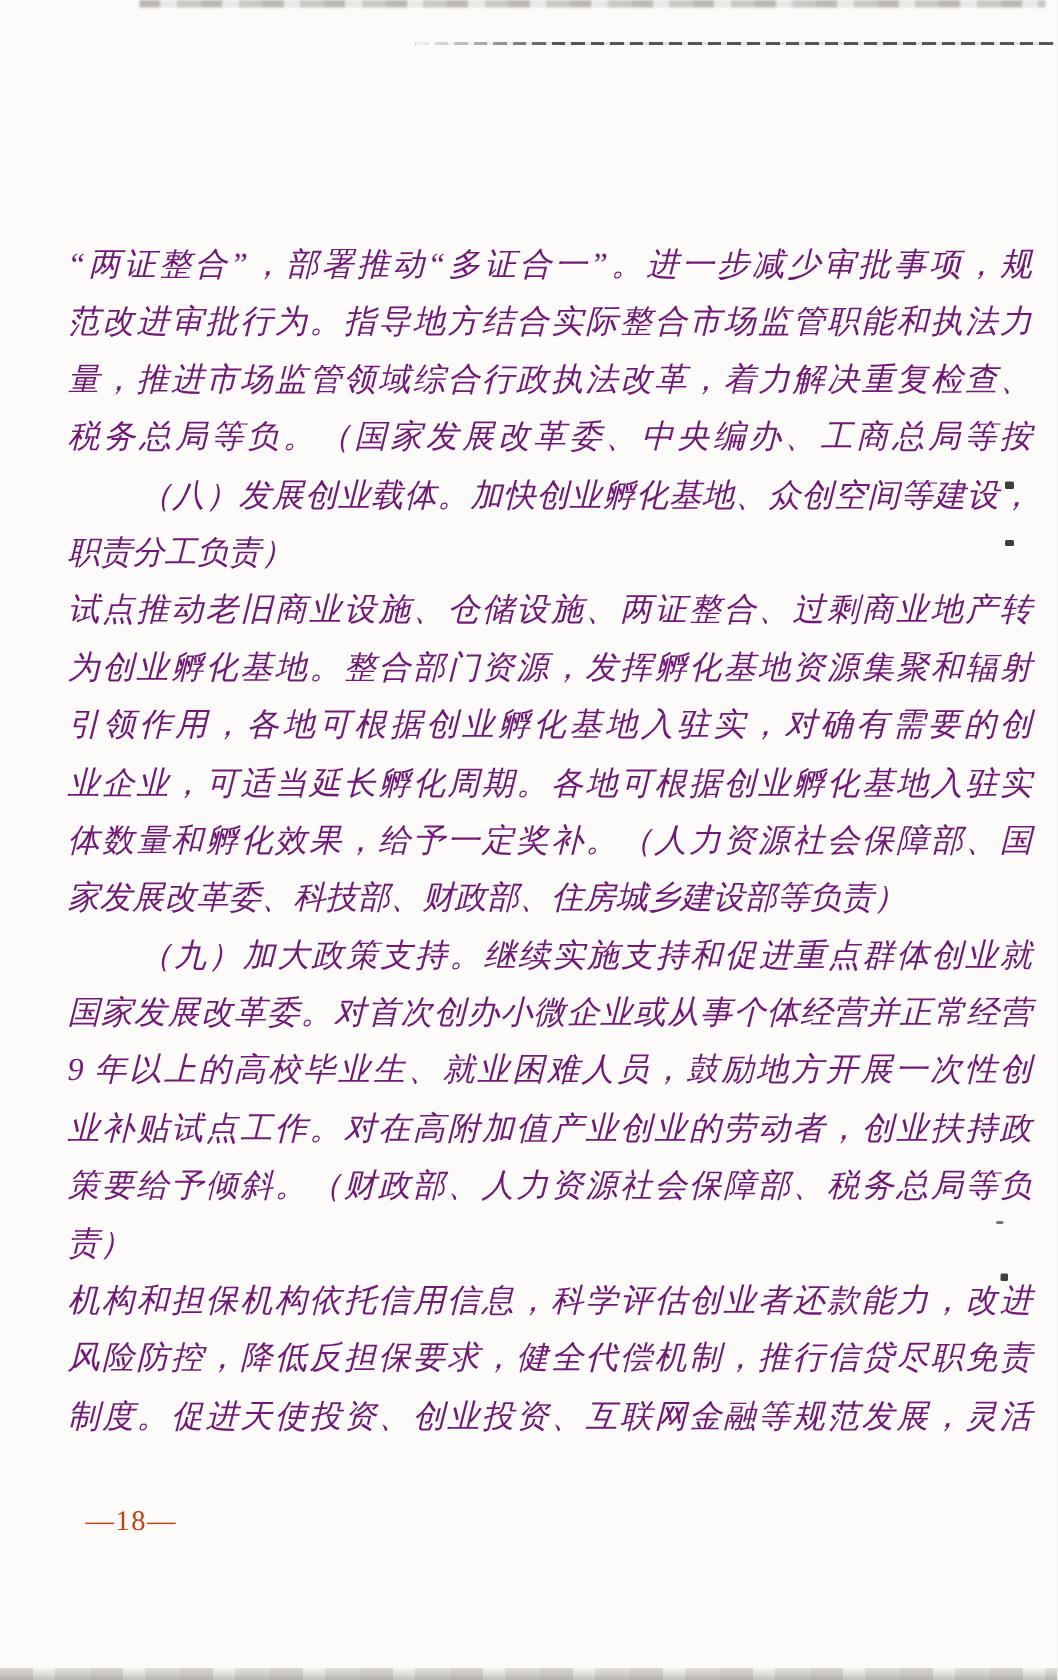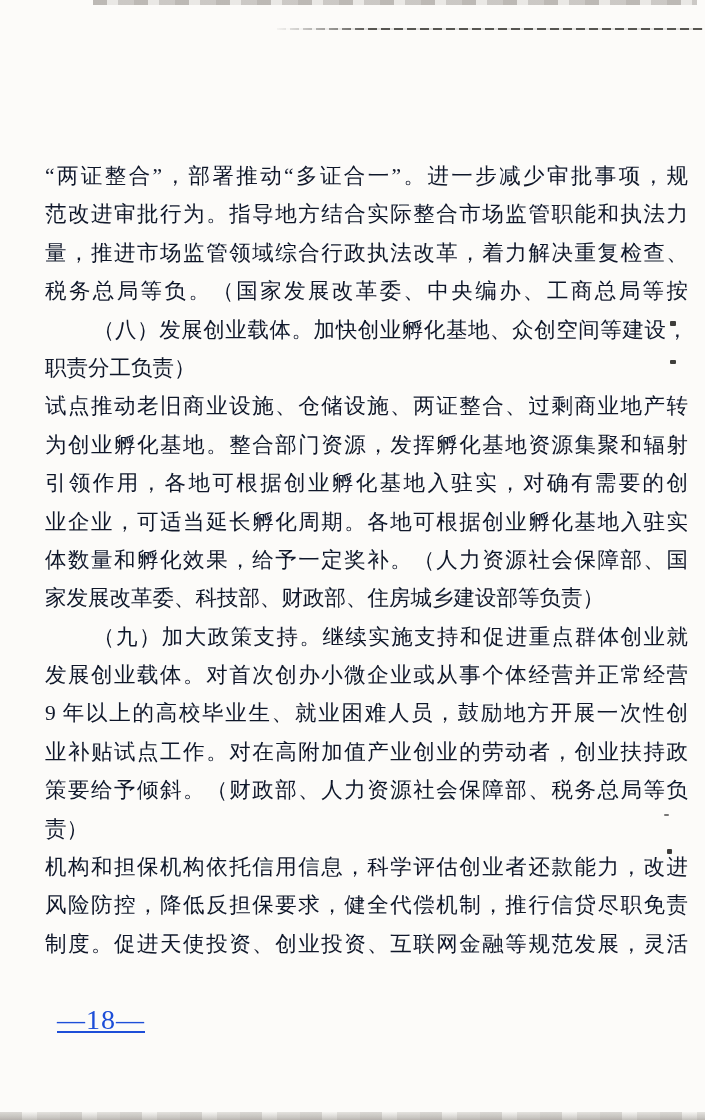--- a/index.html
+++ b/index.html
@@ -16,42 +16,42 @@
   .lines {
     position: absolute;
     left: 45px;
     top: 157px;
     width: 643px;
   }
   .line {
     height: 38.4px;
     line-height: 38.4px;
     font-size: 21.5px;
-    color: #0f172a;
+    color: #701a75;
     text-align: justify;
     text-align-last: justify;
+    font-style: italic;
     -moz-text-align-last: justify;
   }
   .line.short {
     text-align-last: left;
     -moz-text-align-last: left;
   }
   .line.indent {
     padding-left: 48px;
   }
 
   
   .page-number {
     position: absolute;
     left: 57px;
     top: 1004px;
-    font-size: 28px;
+    font-size: 19px;
     letter-spacing: 1px;
-    color: #1d4ed8;
-    text-decoration: underline;
+    color: #c2410c;
   }
 
   
   .scan-band-top {
     position: absolute;
     top: 0; left: 93px;
     width: 604px; height: 5px;
     background: repeating-linear-gradient(90deg,
       rgba(125,120,114,.50) 0 14px,
       rgba(125,120,114,.14) 14px 25px,
@@ -107,21 +107,21 @@
     <div class="line">税务总局等负。（国家发展改革委、中央编办、工商总局等按</div>
     <div class="line indent">（八）发展创业载体。加快创业孵化基地、众创空间等建设，</div>
     <div class="line short">职责分工负责）</div>
     <div class="line">试点推动老旧商业设施、仓储设施、两证整合、过剩商业地产转</div>
     <div class="line">为创业孵化基地。整合部门资源，发挥孵化基地资源集聚和辐射</div>
     <div class="line">引领作用，各地可根据创业孵化基地入驻实，对确有需要的创</div>
     <div class="line">业企业，可适当延长孵化周期。各地可根据创业孵化基地入驻实</div>
     <div class="line">体数量和孵化效果，给予一定奖补。（人力资源社会保障部、国</div>
     <div class="line short">家发展改革委、科技部、财政部、住房城乡建设部等负责）</div>
     <div class="line indent">（九）加大政策支持。继续实施支持和促进重点群体创业就</div>
-    <div class="line">发展创业载体。对首次创办小微企业或从事个体经营并正常经营</div>
+    <div class="line">国家发展改革委。对首次创办小微企业或从事个体经营并正常经营</div>
     <div class="line">9 年以上的高校毕业生、就业困难人员，鼓励地方开展一次性创</div>
     <div class="line">业补贴试点工作。对在高附加值产业创业的劳动者，创业扶持政</div>
     <div class="line">策要给予倾斜。（财政部、人力资源社会保障部、税务总局等负</div>
     <div class="line short">责）</div>
     <div class="line">机构和担保机构依托信用信息，科学评估创业者还款能力，改进</div>
     <div class="line">风险防控，降低反担保要求，健全代偿机制，推行信贷尽职免责</div>
     <div class="line">制度。促进天使投资、创业投资、互联网金融等规范发展，灵活</div>
   </div>
 
   <div class="page-number">—18—</div>

